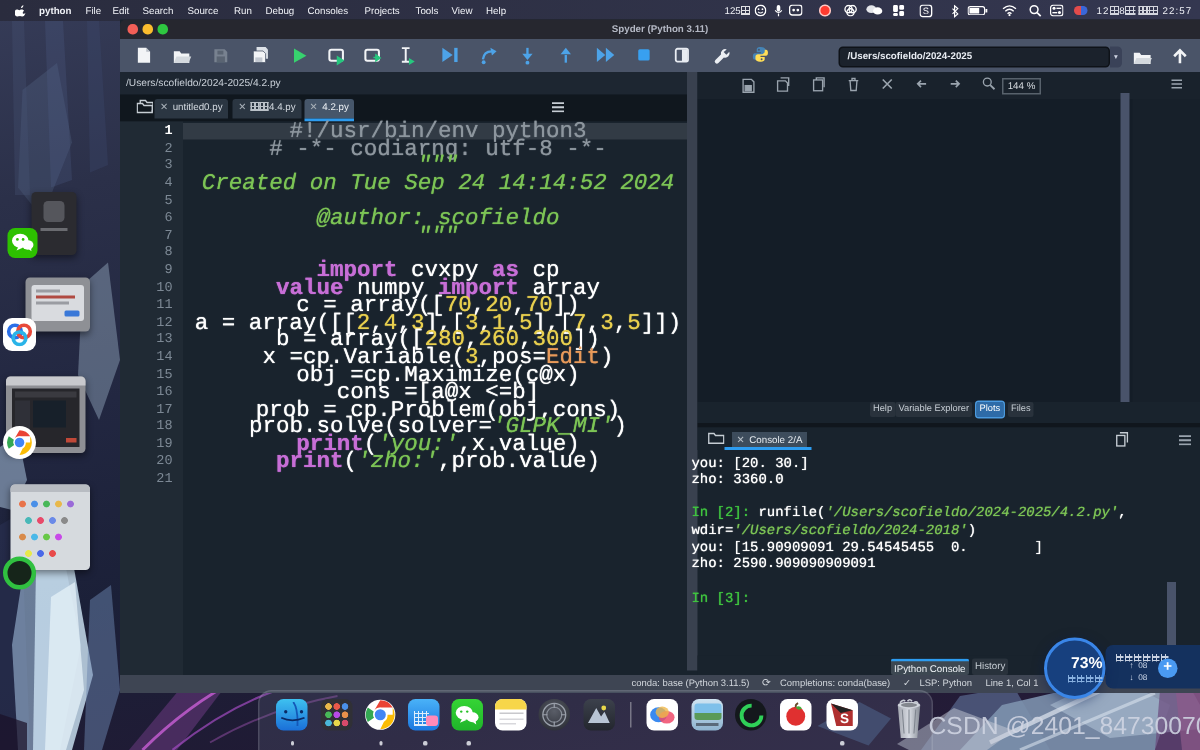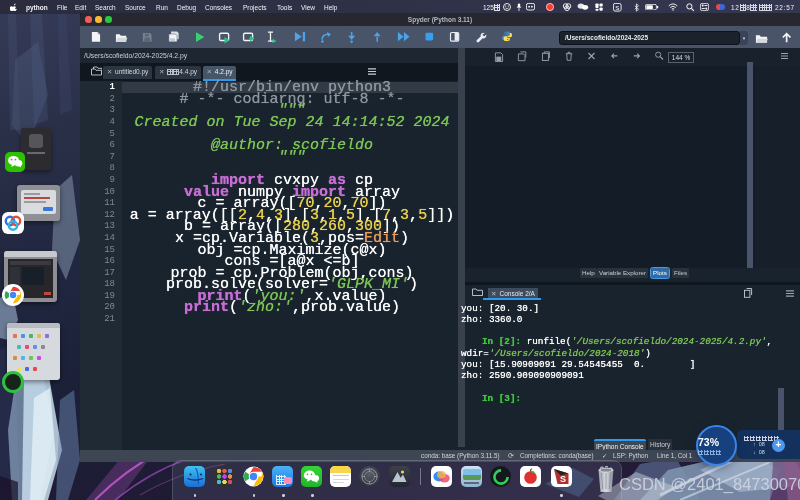--- a/index.html
+++ b/index.html
@@ -43,28 +43,28 @@
 #plotsbar{position:absolute;left:667px;top:49px;width:6px;height:213px;background:#49536a;}
 #plotsside{position:absolute;left:675px;top:53px;width:45px;height:202px;background:#17202a;}
 #ptabs{position:absolute;left:385px;top:255px;width:335px;height:14px;background:#19232d;}
 .ptab{position:absolute;top:0px;height:9.5px;background:#29323c;color:#c6cdd4;font-size:6.2px;line-height:9.5px;padding:0 2px;border-radius:1.5px;white-space:nowrap;}
 .ptabsel{background:#2e6ba8;color:#fff;outline:1px solid #4a9ae0;}
 #hdiv{position:absolute;left:385px;top:269px;width:335px;height:3px;background:#10161d;}
 #constab{position:absolute;left:385px;top:272px;width:335px;height:15px;background:#19232d;}
 #ctab{position:absolute;left:408px;top:275px;width:50px;height:11px;background:#3d4c5c;color:#e4e9ee;font-size:6.5px;line-height:11px;text-align:center;}
 #ctabline{position:absolute;left:403px;top:285px;width:58px;height:2.2px;background:#2d9cf0;}
 #console{position:absolute;left:381px;top:289.6px;width:320px;font-family:"Liberation Mono",monospace;font-size:9.3px;line-height:11.3px;color:#fff;white-space:pre;text-shadow:0 0 .7px;}
-.pr{color:#3fc43f;font-weight:bold;margin-left:21px;}
+.pr{color:#3fc43f;font-weight:normal;}
 #conbar{position:absolute;left:698px;top:375px;width:6px;height:49px;background:#49536a;}
 #ipytabs{position:absolute;left:385px;top:424px;width:335px;height:13px;background:#19232d;}
 #statusbar{position:absolute;left:0;top:437px;width:720px;height:12px;background:#3e4553;color:#d2d7dd;font-size:6.3px;line-height:12px;}
 #dock{position:absolute;left:172px;top:460px;width:450px;height:40px;background:rgba(115,125,150,.20);border:1px solid rgba(255,255,255,.14);border-bottom:none;border-radius:9px 9px 0 0;}
 .di{position:absolute;top:466px;width:21px;height:21px;border-radius:5px;}
 .dd{position:absolute;top:494px;width:2.5px;height:2.5px;border-radius:50%;background:#e8eaf0;opacity:.85;}
-#badge{position:absolute;left:696px;top:425px;width:41px;height:41px;border-radius:50%;background:#17407e;border:2.5px solid #3a86e8;color:#fff;text-align:left;box-shadow:0 2px 8px rgba(10,30,80,.5);}
+#badge{position:absolute;left:696px;top:425px;width:41px;height:41px;border-radius:50%;background:#17407e;border:2.5px solid #3a86e8;color:#fff;text-align:right;box-shadow:0 2px 8px rgba(10,30,80,.5);}
 #ovl{position:absolute;left:737px;top:430px;width:63px;height:29px;background:#14315e;border-radius:5px 0 0 5px;color:#e8eef8;}
 #plusbtn{position:absolute;left:772px;top:439px;width:13px;height:13px;border-radius:50%;background:#4a9af2;color:#fff;font-size:10px;line-height:12px;text-align:center;font-weight:bold;}
 #csdn{position:absolute;left:619px;top:475px;font-size:16.5px;color:rgba(208,213,226,.88);white-space:nowrap;}
 </style></head><body>
 <div id="wall"></div>
 <svg class="abs" style="left:0;top:0" width="800" height="500">
  <polygon points="15,60 38,42 48,95 28,145 12,125" fill="#7e9cc0" opacity="0.16"></polygon>
  <polygon points="55,190 72,175 80,240 66,280 52,250" fill="#b8d0e6" opacity="0.35"></polygon>
  <polygon points="8,14 16,14 20,130 10,130" fill="#4a5578" opacity="0.30"></polygon>
  <polygon points="30,14 42,14 48,120 34,125" fill="#51608a" opacity="0.26"></polygon>

